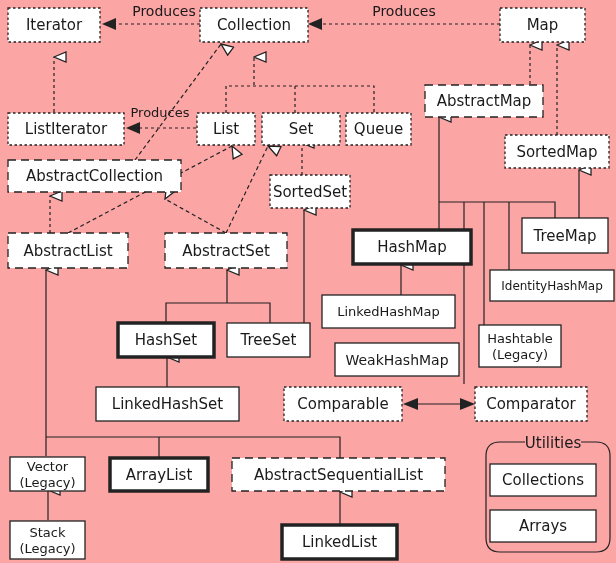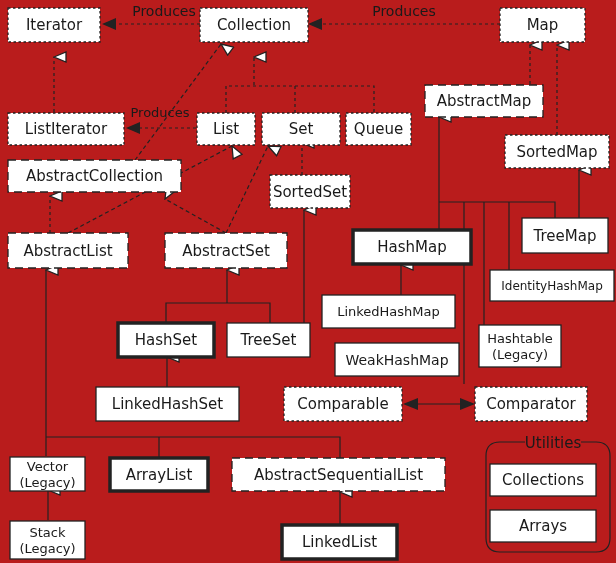--- a/index.html
+++ b/index.html
@@ -1,16 +1,16 @@
 <!DOCTYPE html>
 <html><head>
 <meta charset="utf-8">
 <style>
   html, body { margin: 0; padding: 0; background: #ffffff; }
-  #stage { position: relative; width: 616px; height: 563px; background: #b91c1c; overflow: hidden; }
+  #stage { position: relative; width: 616px; height: 563px; background: #fca5a5; overflow: hidden; }
   svg#diagram { position: absolute; left: 0; top: 0; }
   .lbl { font-family: "DejaVu Sans", sans-serif; fill: #1a1a1a; }
 </style>
 </head>
 <body>
 
 <div id="stage">
 <svg id="diagram" width="616" height="563" viewBox="0 0 616 563" xmlns="http://www.w3.org/2000/svg">
   <defs>
     <marker id="hollow" viewBox="0 0 12 14" refX="6" refY="1" markerWidth="12" markerHeight="14" orient="auto-start-reverse" markerUnits="userSpaceOnUse">

